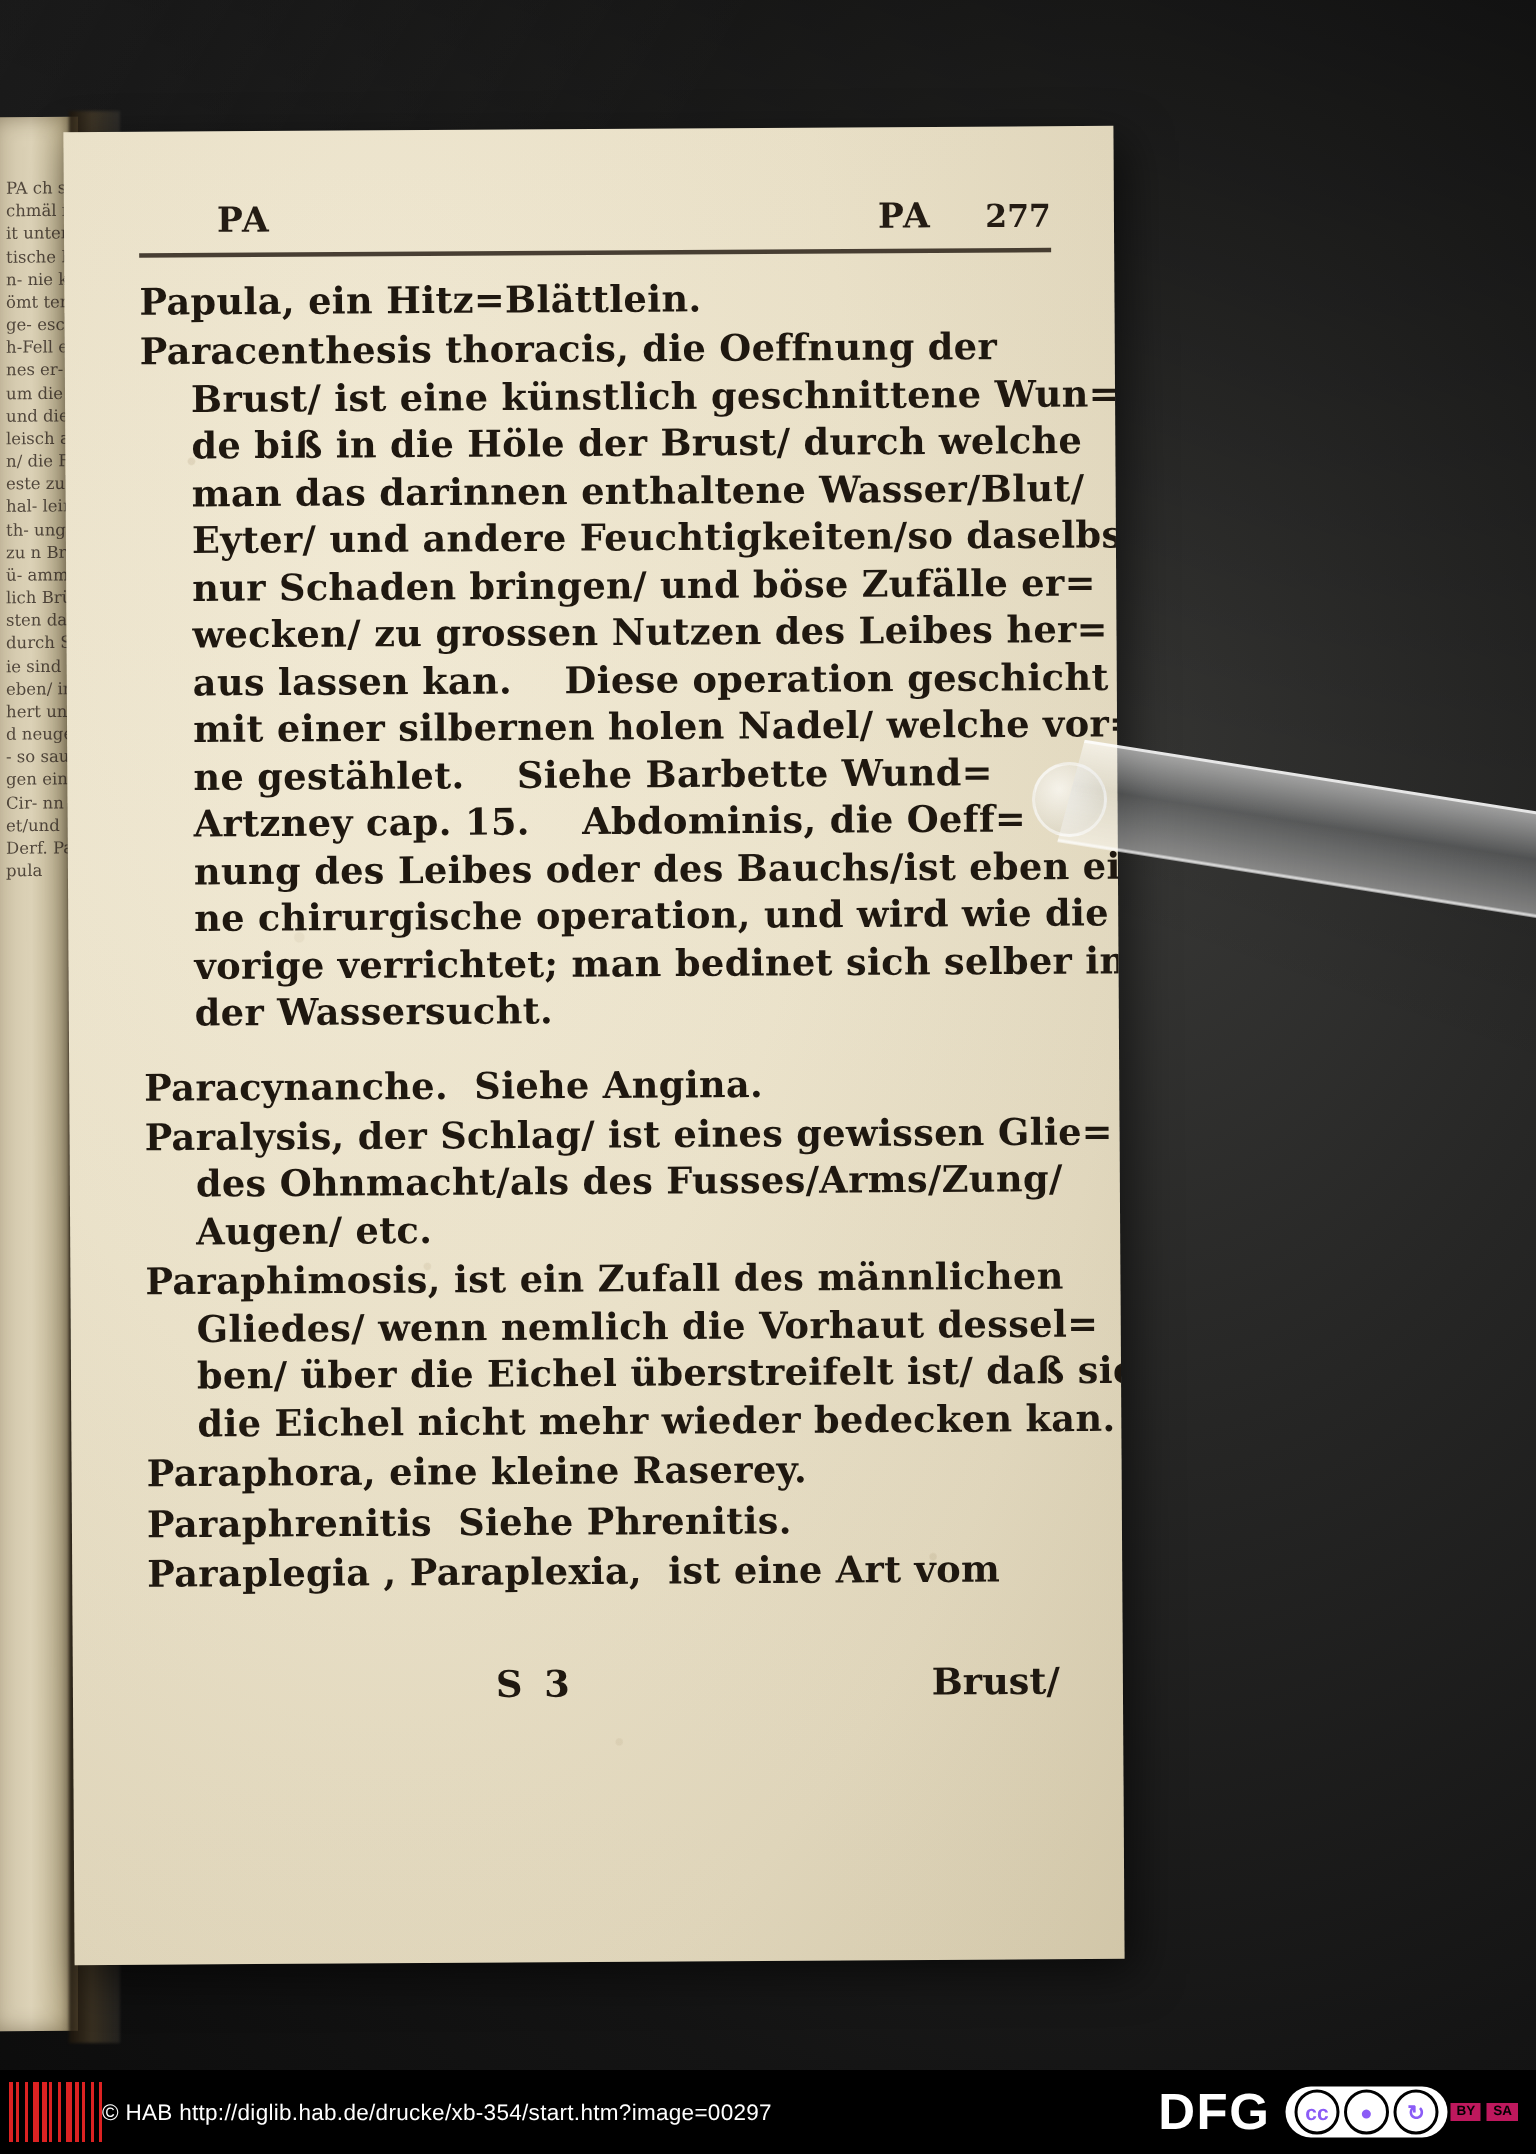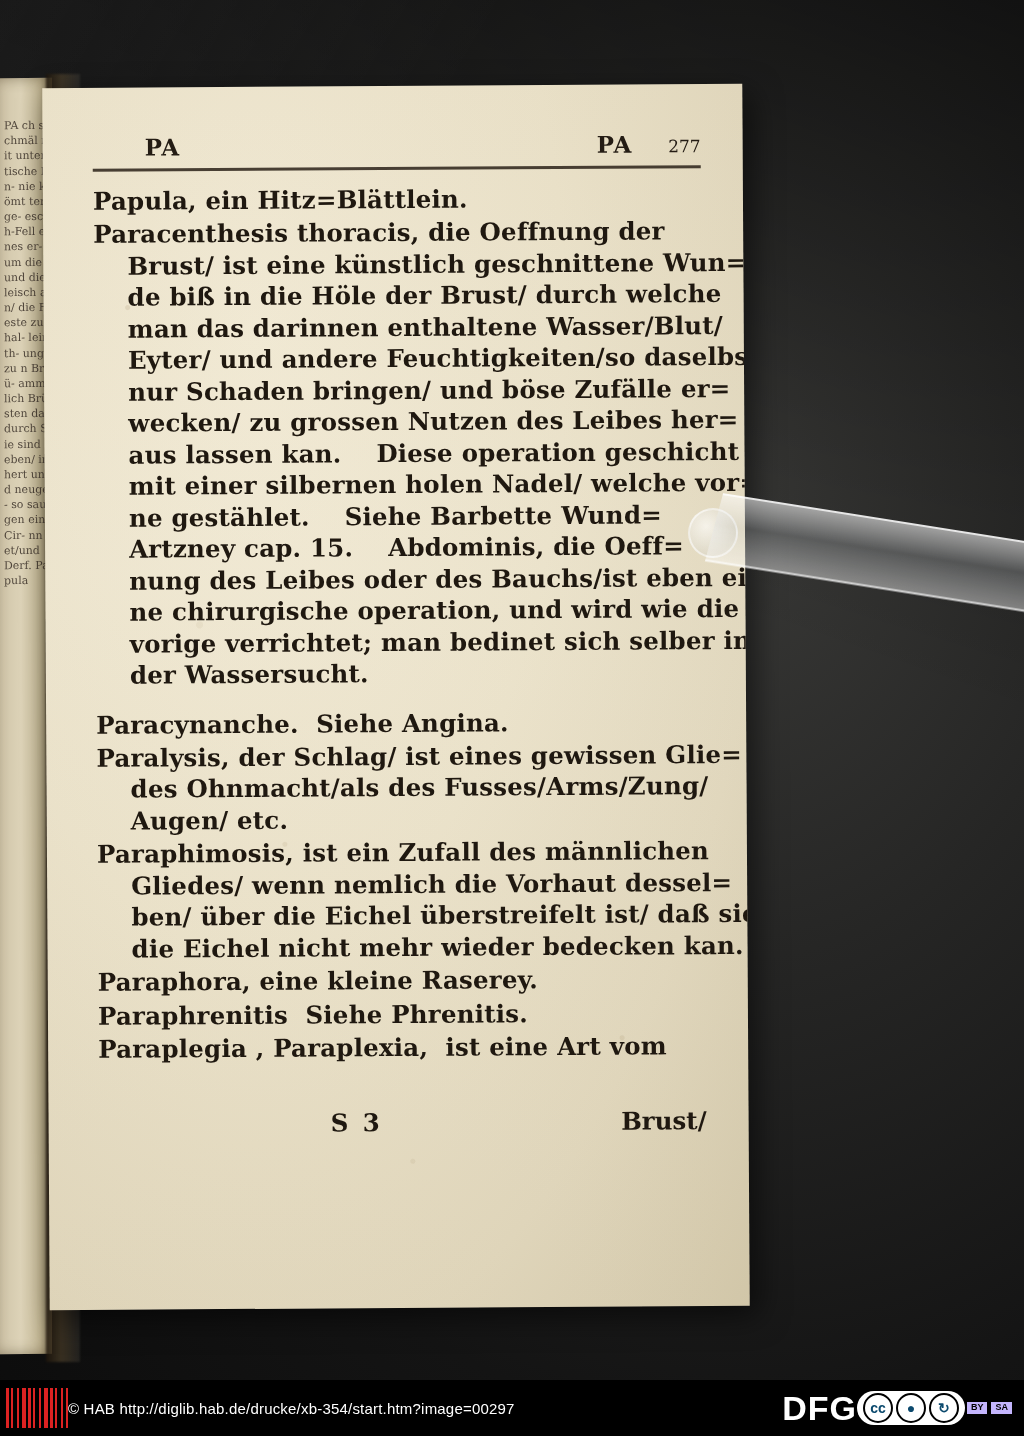--- a/index.html
+++ b/index.html
@@ -117,22 +117,22 @@
     font-weight: bold;
     margin-left: 52px;
   }
   .rh-center {
     font-size: 23px;
     font-weight: bold;
     margin-left: auto;
     margin-right: 36px;
   }
   .rh-right {
-    font-size: 17px;
-    font-weight: normal;
+    font-size: 21px;
+    font-weight: bold;
     letter-spacing: 0;
   }
   .rule {
     margin-top: 8px;
     height: 3px;
     background: #2a2118;
     opacity: 0.85;
   }
 
   
@@ -245,20 +245,21 @@
     font-family: "Liberation Sans", sans-serif;
     font-size: 15px;
     letter-spacing: 0.2px;
   }
   .dfg-logo {
     color: #fff;
     font-family: "Liberation Sans", sans-serif;
     font-size: 34px;
     font-weight: bold;
     letter-spacing: 1px;
+    margin-right: 10px;
   }
   .cc-badges {
     display: flex;
     gap: 4px;
     margin-right: 12px;
   }
   .cc-main {
     display: flex;
     align-items: center;
     gap: 3px;
@@ -272,24 +273,24 @@
     height: 26px;
     border-radius: 50%;
     border: 2px solid #000;
     display: flex;
     align-items: center;
     justify-content: center;
     font-family: "Liberation Sans", sans-serif;
     font-size: 14px;
     font-weight: bold;
     background: #fff;
-    color: #0c4a6e;
+    color: #8b5cf6;
   }
   .cc-sub {
-    background: #c4b5fd;
+    background: #be185d;
     color: #000;
     font-family: "Liberation Sans", sans-serif;
     font-size: 9px;
     font-weight: bold;
     text-align: center;
     padding: 1px 4px;
     line-height: 1.1;
     align-self: center;
   }
 </style>

